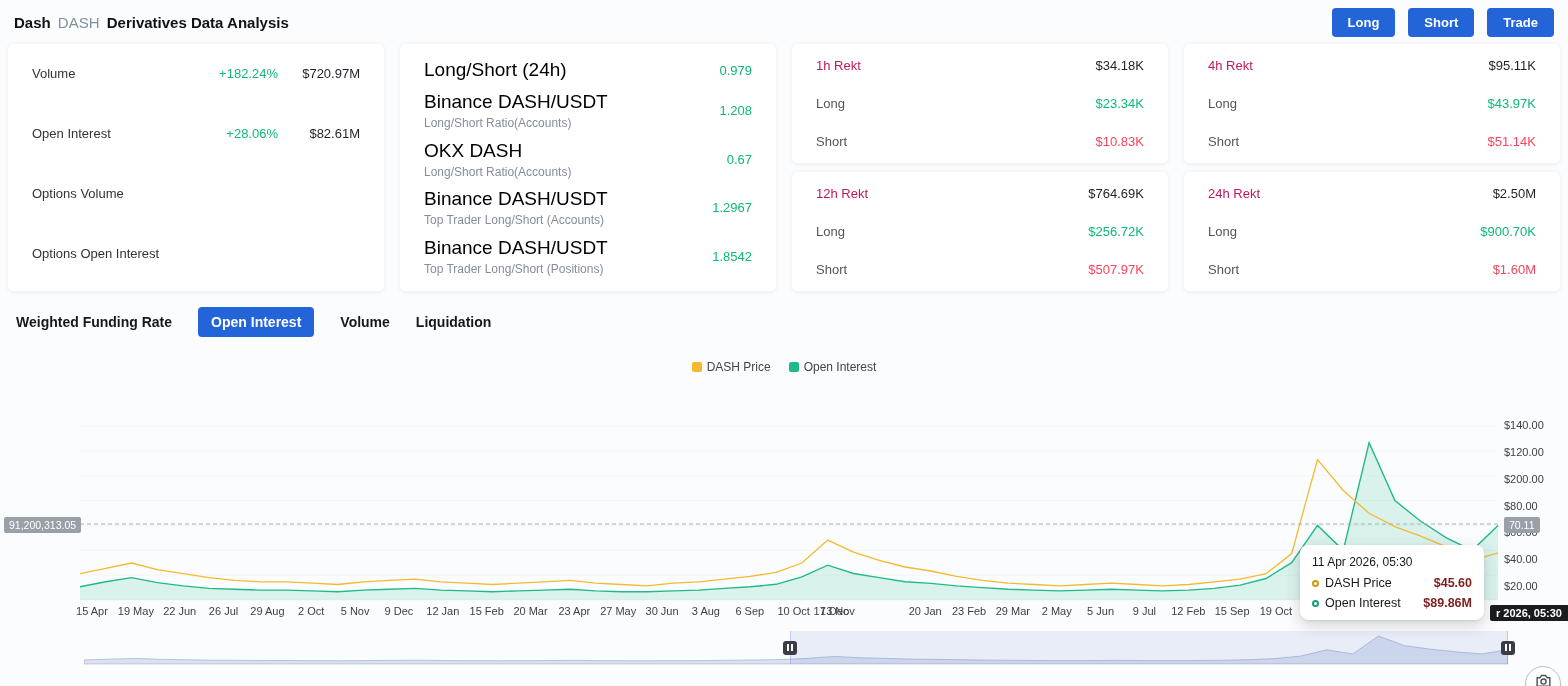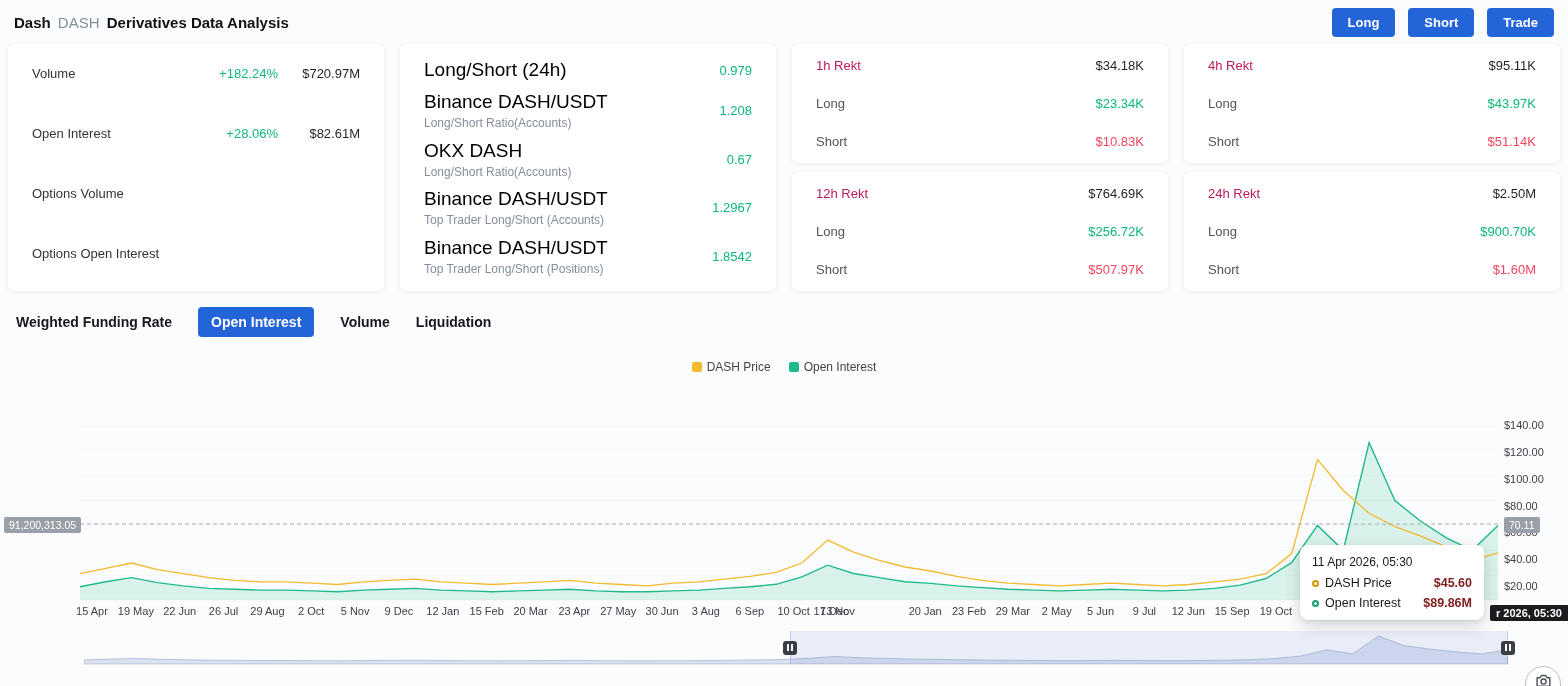--- a/index.html
+++ b/index.html
@@ -288,21 +288,21 @@
       <line x1="0" x2="1418" y1="157.1" y2="157.1" stroke="#f3f4f6" stroke-width="1"></line>
       <line x1="0" x2="1418" y1="182.0" y2="182.0" stroke="#f3f4f6" stroke-width="1"></line>
       <path d="M0,182 L0.0,168.7 L25.8,163.8 L51.6,159.6 L77.3,164.6 L103.1,167.9 L128.9,170.4 L154.7,171.2 L180.5,172.1 L206.3,172.1 L232.0,172.9 L257.8,173.7 L283.6,172.1 L309.4,171.2 L335.2,170.4 L360.9,172.1 L386.7,172.9 L412.5,173.7 L438.3,172.9 L464.1,172.1 L489.9,171.2 L515.6,172.9 L541.4,173.7 L567.2,173.7 L593.0,172.9 L618.8,172.1 L644.5,170.4 L670.3,168.7 L696.1,166.3 L721.9,158.8 L747.7,147.2 L773.5,155.5 L799.2,159.6 L825.0,163.8 L850.8,165.4 L876.6,167.9 L902.4,169.6 L928.1,171.2 L953.9,172.1 L979.7,172.9 L1005.5,172.1 L1031.3,171.2 L1057.1,172.1 L1082.8,172.9 L1108.6,172.1 L1134.4,170.4 L1160.2,167.1 L1186.0,160.5 L1211.7,144.7 L1237.5,107.4 L1263.3,132.3 L1289.1,24.6 L1314.9,82.6 L1340.7,103.3 L1366.4,119.9 L1392.2,132.3 L1418.0,107.5 L1418,182 Z" fill="rgba(32,185,140,0.15)" stroke="none"></path>
       <polyline points="0.0,168.7 25.8,163.8 51.6,159.6 77.3,164.6 103.1,167.9 128.9,170.4 154.7,171.2 180.5,172.1 206.3,172.1 232.0,172.9 257.8,173.7 283.6,172.1 309.4,171.2 335.2,170.4 360.9,172.1 386.7,172.9 412.5,173.7 438.3,172.9 464.1,172.1 489.9,171.2 515.6,172.9 541.4,173.7 567.2,173.7 593.0,172.9 618.8,172.1 644.5,170.4 670.3,168.7 696.1,166.3 721.9,158.8 747.7,147.2 773.5,155.5 799.2,159.6 825.0,163.8 850.8,165.4 876.6,167.9 902.4,169.6 928.1,171.2 953.9,172.1 979.7,172.9 1005.5,172.1 1031.3,171.2 1057.1,172.1 1082.8,172.9 1108.6,172.1 1134.4,170.4 1160.2,167.1 1186.0,160.5 1211.7,144.7 1237.5,107.4 1263.3,132.3 1289.1,24.6 1314.9,82.6 1340.7,103.3 1366.4,119.9 1392.2,132.3 1418.0,107.5" fill="none" stroke="#20b98c" stroke-width="1.4"></polyline>
       <polyline points="0.0,155.7 25.8,150.3 51.6,145.0 77.3,151.7 103.1,155.7 128.9,159.7 154.7,162.4 180.5,163.8 206.3,163.8 232.0,165.1 257.8,166.5 283.6,163.8 309.4,162.4 335.2,161.1 360.9,163.8 386.7,165.1 412.5,166.5 438.3,165.1 464.1,163.8 489.9,162.4 515.6,165.1 541.4,166.5 567.2,167.8 593.0,165.1 618.8,163.8 644.5,161.1 670.3,158.4 696.1,154.4 721.9,145.0 747.7,122.1 773.5,134.2 799.2,142.3 825.0,149.0 850.8,153.0 876.6,158.4 902.4,162.4 928.1,165.1 953.9,166.5 979.7,167.8 1005.5,166.5 1031.3,165.1 1057.1,166.5 1082.8,167.8 1108.6,166.5 1134.4,163.8 1160.2,161.1 1186.0,155.7 1211.7,135.6 1237.5,41.6 1263.3,72.5 1289.1,95.3 1314.9,108.7 1340.7,118.1 1366.4,128.9 1392.2,142.3 1418.0,134.8" fill="none" stroke="#f3ba2f" stroke-width="1.3"></polyline>
       <line x1="0" x2="1418" y1="106" y2="106" stroke="#aaafb6" stroke-width="1" stroke-dasharray="4,3"></line>
     </svg>
   <div class="yaxis right">
       <div class="ytick" style="top: 1px;">$140.00</div>
       <div class="ytick" style="top: 27.8571px;">$120.00</div>
-      <div class="ytick" style="top: 54.7143px;">$100.00</div>
+      <div class="ytick" style="top: 54.7143px;">$200.00</div>
       <div class="ytick" style="top: 81.5714px;">$80.00</div>
       <div class="ytick" style="top: 108.429px;">$60.00</div>
       <div class="ytick" style="top: 135.286px;">$40.00</div>
       <div class="ytick" style="top: 162.143px;">$20.00</div>
     </div>
   <div class="xaxis">
       <div class="xtick" style="left: 92px;">15 Apr</div>
       <div class="xtick" style="left: 135.85px;">19 May</div>
       <div class="xtick" style="left: 179.7px;">22 Jun</div>
       <div class="xtick" style="left: 223.55px;">26 Jul</div>
@@ -320,21 +320,21 @@
       <div class="xtick" style="left: 749.75px;">6 Sep</div>
       <div class="xtick" style="left: 793.6px;">10 Oct</div>
       <div class="xtick" style="left: 837.45px;">13 Nov</div>
       <div class="xtick" style="left: 831px;">17 Dec</div>
       <div class="xtick" style="left: 925.15px;">20 Jan</div>
       <div class="xtick" style="left: 969px;">23 Feb</div>
       <div class="xtick" style="left: 1012.85px;">29 Mar</div>
       <div class="xtick" style="left: 1056.7px;">2 May</div>
       <div class="xtick" style="left: 1100.55px;">5 Jun</div>
       <div class="xtick" style="left: 1144.4px;">9 Jul</div>
-      <div class="xtick" style="left: 1188.25px;">12 Jun</div>
+      <div class="xtick" style="left: 1188.25px;">12 Feb</div>
       <div class="xtick" style="left: 1232.1px;">15 Sep</div>
       <div class="xtick" style="left: 1275.95px;">19 Oct</div>
     </div>
 
   <div class="ch-badge left-badge">91,200,313.05</div>
   <div class="ch-badge right-badge">70.11</div>
   <div class="x-badge">r 2026, 05:30</div>
 
   <div class="tooltip">
     <div class="tt-time">11 Apr 2026, 05:30</div>

